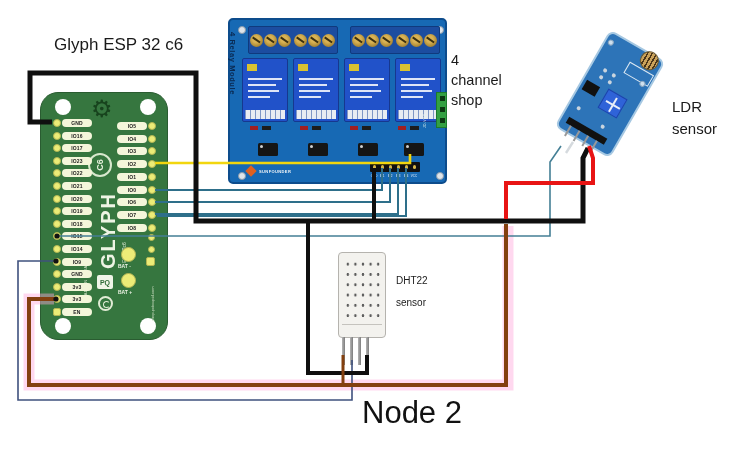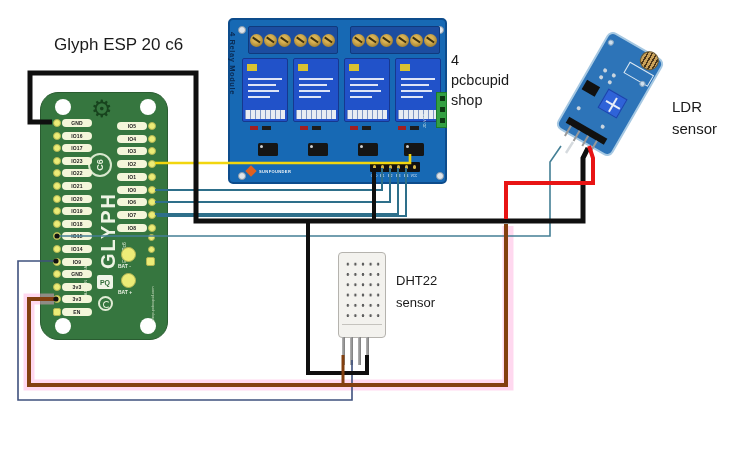--- a/index.html
+++ b/index.html
@@ -3,21 +3,21 @@
 <meta charset="utf-8">
 <style>
   html,body{margin:0;padding:0;background:#fff;}
   .stage{position:relative;width:750px;height:454px;background:#ffffff;overflow:hidden;
          font-family:"Liberation Sans",sans-serif;}
   
   .anno{position:absolute;color:#1a1a1a;}
   .esp-title{left:54px;top:35px;font-size:17px;}
   .relay-anno{left:451px;top:50px;font-size:14.5px;line-height:20px;}
   .ldr-anno{left:672px;top:96px;font-size:15px;line-height:22px;}
-  .dht-anno{left:396px;top:270px;font-size:13px;line-height:22px;}
+  .dht-anno{left:396px;top:270px;font-size:10px;line-height:22px;}
   .node-title{left:362px;top:395px;font-size:31px;color:#111;}
   
   .esp-board{position:absolute;left:40px;top:92px;width:126px;height:246px;background:#36763f;
              border:1px solid #2a5c31;border-radius:18px;}
   .esp-hole{position:absolute;width:16px;height:16px;border-radius:50%;background:#fff;}
   .gear{position:absolute;left:50px;top:2px;font-size:24px;color:#17431d;}
   .c6logo{position:absolute;left:47px;top:60px;width:24px;height:24px;border:2px solid #d8e8ce;
           border-radius:50%;color:#e8f2de;font-size:9px;font-weight:bold;display:flex;
           align-items:center;justify-content:center;transform:rotate(-90deg);box-sizing:border-box;}
   .vtext{position:absolute;transform:rotate(-90deg);transform-origin:0 0;white-space:nowrap;}
@@ -98,34 +98,35 @@
        background-size:7.6px 10.3px;}
   .dht-div{position:absolute;left:3px;right:3px;bottom:12px;border-top:1px solid #c5c3be;}
   .dht-pin{position:absolute;width:2.5px;height:28px;background:linear-gradient(90deg,#b5b5b5,#7d7d7d);}
   #wires{position:absolute;left:0;top:0;z-index:30;pointer-events:none;}
 </style>
 </head>
 <body>
 
 <div class="stage">
 
-  <div class="anno esp-title">Glyph ESP 20 c6</div>
+  <div class="anno esp-title">Glyph ESP 32 c6</div>
   <div class="anno relay-anno">
     <div>4</div>
-    <div>pcbcupid</div>
+    <div>channel</div>
     <div>shop</div>
   </div>
   <div class="anno ldr-anno">
     <div>LDR</div>
     <div>sensor</div>
   </div>
   <div class="anno dht-anno">
     <div>DHT22</div>
     <div>sensor</div>
   </div>
+  <div class="anno node-title">Node 2</div>
 
   <div class="esp-board">
     <div class="esp-hole" style="left:14px;top:6px;"></div>
     <div class="esp-hole" style="left:99px;top:6px;"></div>
     <div class="esp-hole" style="left:14px;top:225px;"></div>
     <div class="esp-hole" style="left:99px;top:225px;"></div>
     <div class="gear">⚙</div>
     <div class="c6logo">C6</div>
     <div class="vtext glyph-big">GLYPH</div>
     <div class="vtext glyph-chip">ESP32c6</div>

